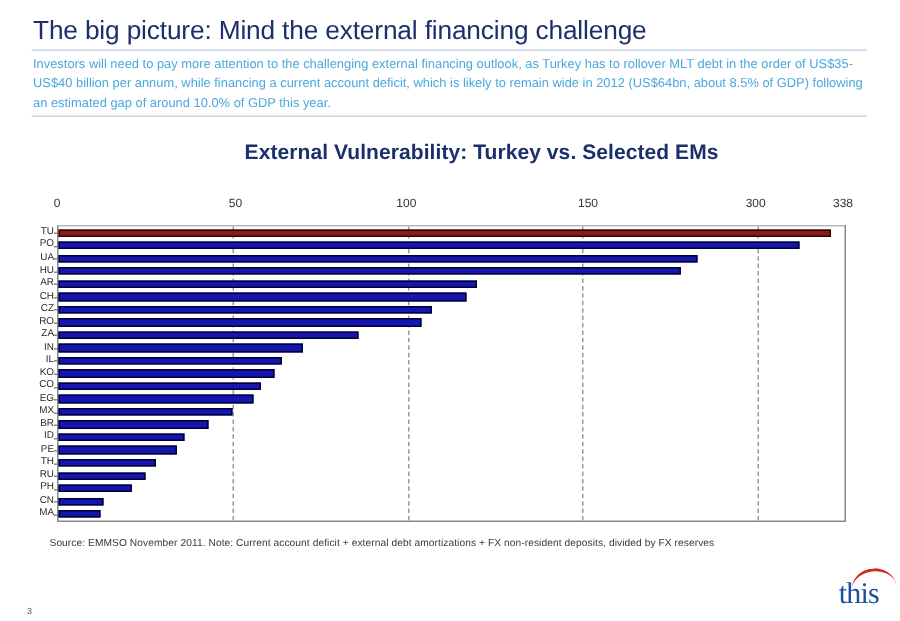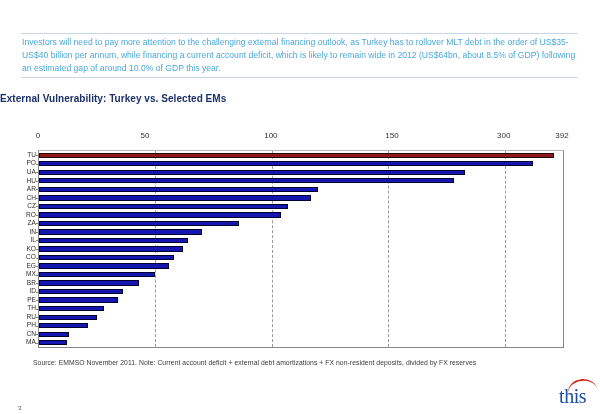--- a/index.html
+++ b/index.html
@@ -57,22 +57,22 @@
     width: 557px;
     height: 1px;
     background: #c9d6ea;
   }
   
   #chart-title {
     position: absolute;
     left: 0;
     top: 93px;
     width: 479px;
-    text-align: left;
-    font-size: 10px;
+    text-align: right;
+    font-size: 14px;
     font-weight: bold;
     color: #1b2f6b;
     letter-spacing: 0.05px;
   }
   #plot-wrap {
     position: absolute;
     left: 18px;
     top: 130px;
     width: 564px;
     height: 222px;
@@ -183,34 +183,35 @@
     bottom: 3px;
     font-size: 6px;
     color: #555555;
   }
 </style>
 </head>
 <body>
 
 <div id="slide">
 
+  <div id="title">The big picture: Mind the external financing challenge</div>
   <div id="title-rule"></div>
   <div id="subtitle">Investors will need to pay more attention to the challenging external financing outlook, as Turkey has to rollover MLT debt in the order of US$35-US$40 billion per annum, while financing a current account deficit, which is likely to remain wide in 2012 (US$64bn, about 8.5% of GDP) following an estimated gap of around 10.0% of GDP this year.</div>
   <div id="subtitle-rule"></div>
 
   <div id="chart-title">External Vulnerability: Turkey vs. Selected EMs</div>
 
   <div id="plot-wrap">
     <div id="axis-top">
         <div class="xtick" style="left: 20px;">0</div>
-        <div class="xtick" style="left: 127px;">50</div>
+        <div class="xtick" style="left: 139px;">50</div>
         <div class="xtick" style="left: 252.889px;">100</div>
         <div class="xtick" style="left: 374px;">150</div>
         <div class="xtick" style="left: 485.778px;">300</div>
-        <div class="xtick" style="left: 544px;">392</div>
+        <div class="xtick" style="left: 544px;">338</div>
       </div>
     <div id="plot">
         <div class="gridline" style="left: 116.444px;"></div>
         <div class="gridline" style="left: 232.889px;"></div>
         <div class="gridline" style="left: 349.333px;"></div>
         <div class="gridline" style="left: 465.778px;"></div>
         <div class="bar-row" style="top: 1.61913px; height: 5.28348px;">
           <span class="rowlabel" style="top: -0.658261px;">TU</span>
           <span class="tickmark" style="top: 2.64174px;"></span>
           <div class="bar highlight" style="width: 514.684px;"></div>

